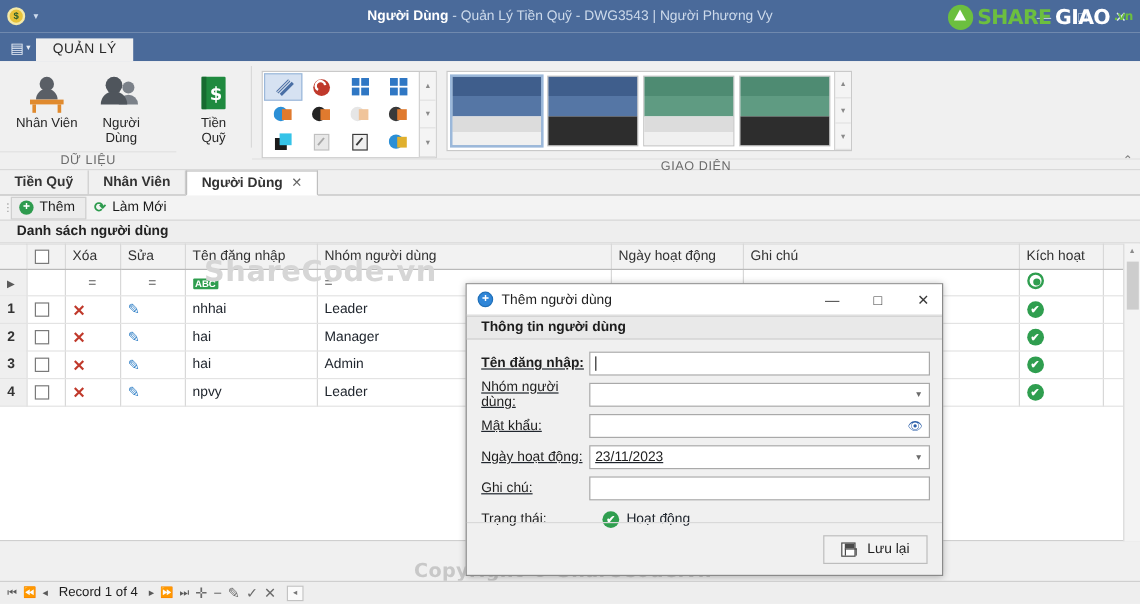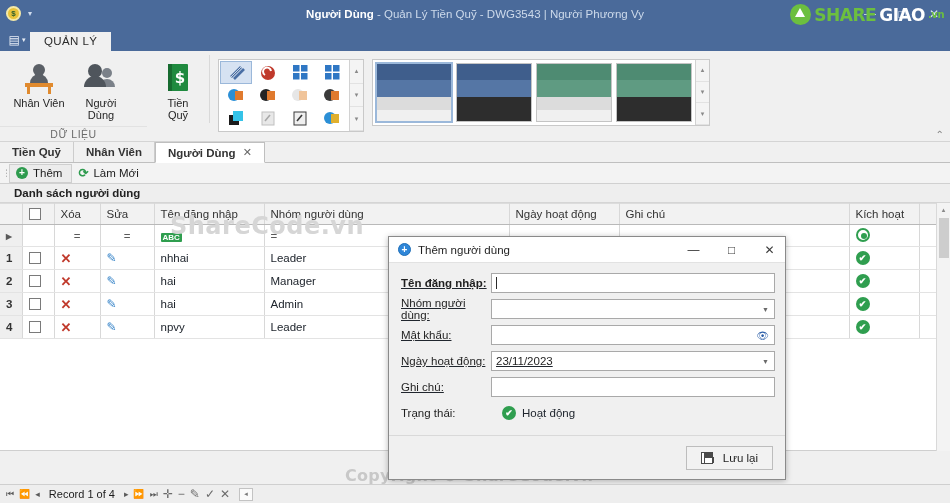--- a/index.html
+++ b/index.html
@@ -520,20 +520,21 @@
               <i style="flex:1;background:#2d2d2d"></i>
           </div>
         </div>
         <div class="gal-scroll">
           <div>▴</div>
           <div>▾</div>
           <div>▾</div>
         </div>
       </div>
     </div>
+    <div class="rgroup-label">GIAO DIỆN</div>
   </div>
 
   <span class="ribbon-collapse">⌃</span>
 </div>
 
 <div class="doctabs">
   <div class="dtab">
     <span>Tiền Quỹ</span>
   </div>
   <div class="dtab">
@@ -654,20 +655,21 @@
 
 <div class="dialog">
   <div class="dlg-title">
     <span class="dlg-ic">+</span>
     <span class="dlg-title-text">Thêm người dùng</span>
     <span class="dlg-btn">—</span>
     <span class="dlg-btn">□</span>
     <span class="dlg-btn">✕</span>
   </div>
 
+  <div class="dlg-sect">Thông tin người dùng</div>
 
   <div class="dlg-body">
 
     <div class="frow">
       <span class="flabel b">Tên đăng nhập:</span>
       <span class="fctl">
         <span class="caret-bar"></span>
         <span></span>
       </span>
     </div>

